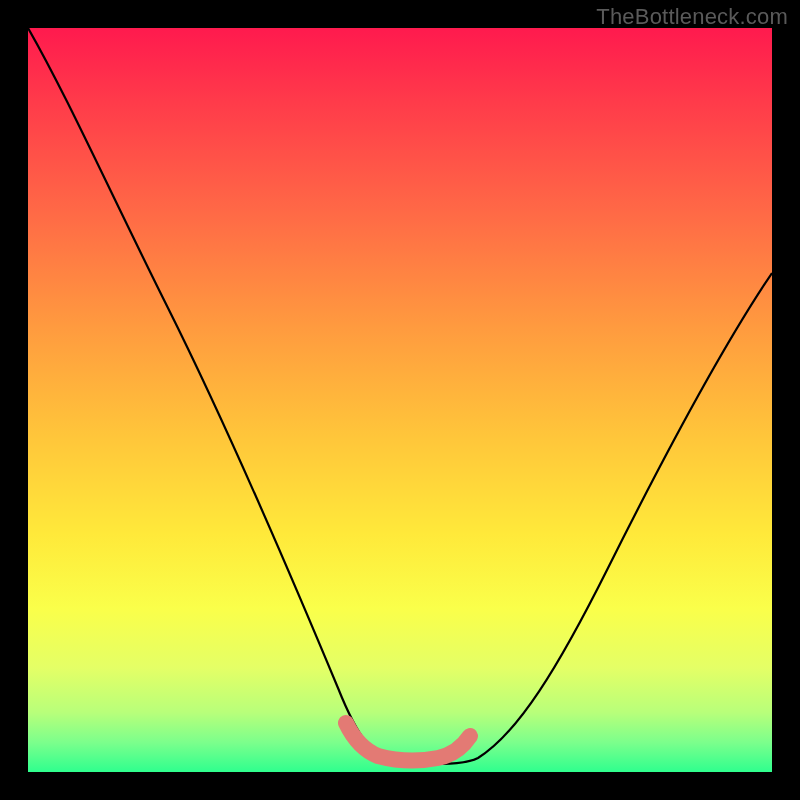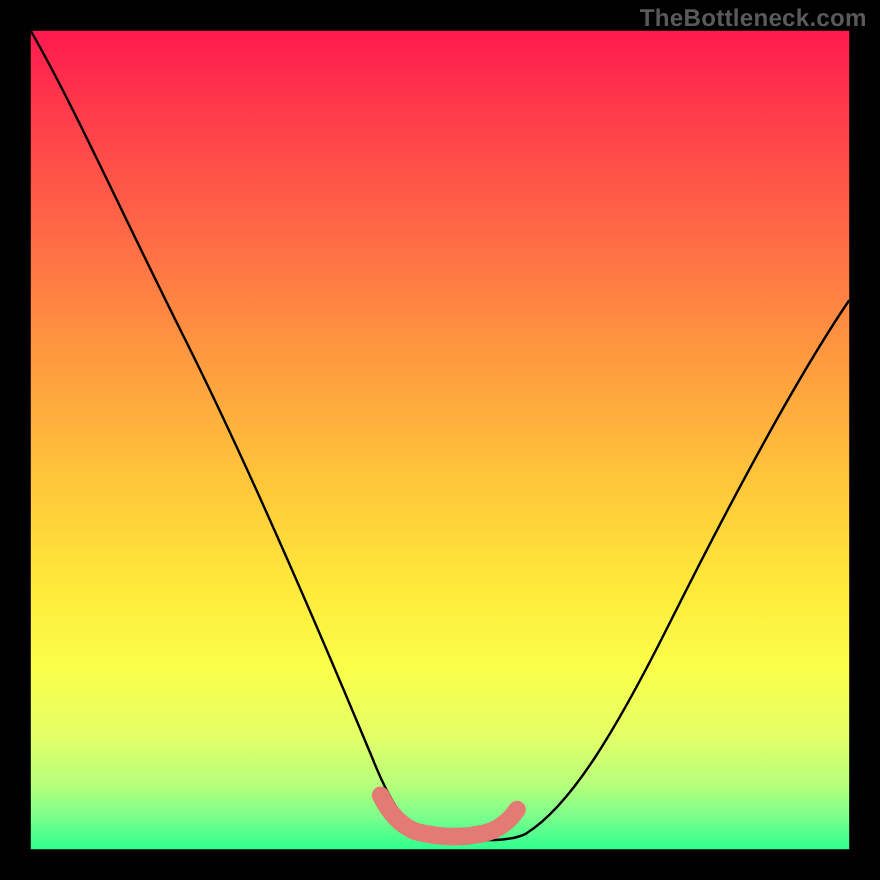--- a/index.html
+++ b/index.html
@@ -30,21 +30,21 @@
       #7cff8c 96%,
       #2fff8e 100%
     );
   }
   .watermark {
     position: absolute;
     top: 4px;
     right: 12px;
     color: #5a5a5a;
     font-size: 22px;
-    font-weight: 700;
+    font-weight: 400;
     letter-spacing: 0.2px;
   }
   svg.curve {
     position: absolute;
     left: 0;
     top: 0;
     width: 744px;
     height: 744px;
     pointer-events: none;
   }

